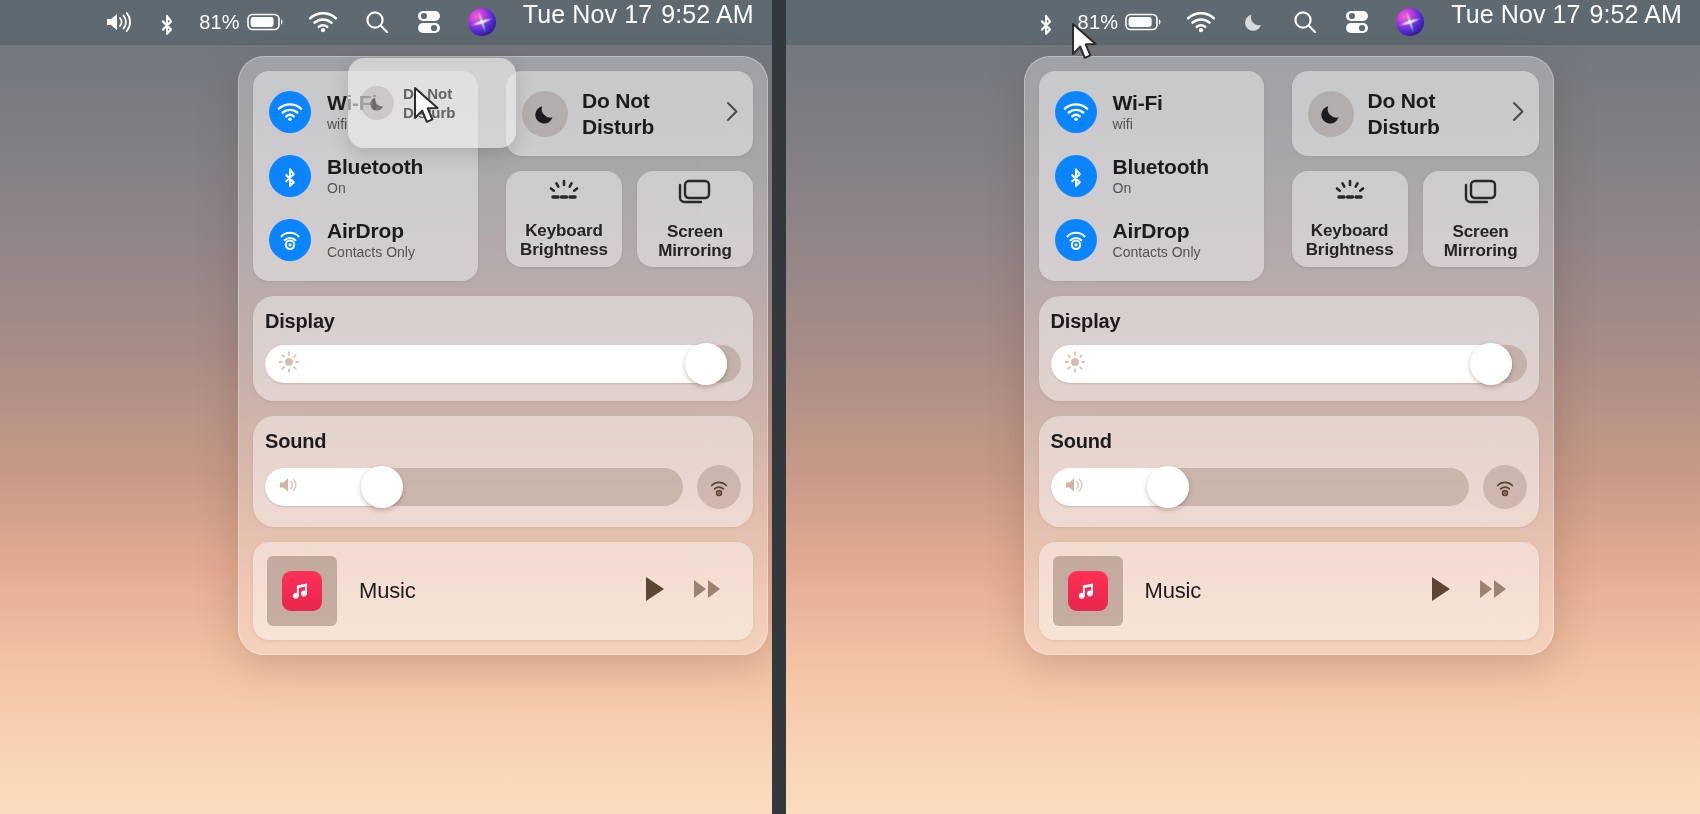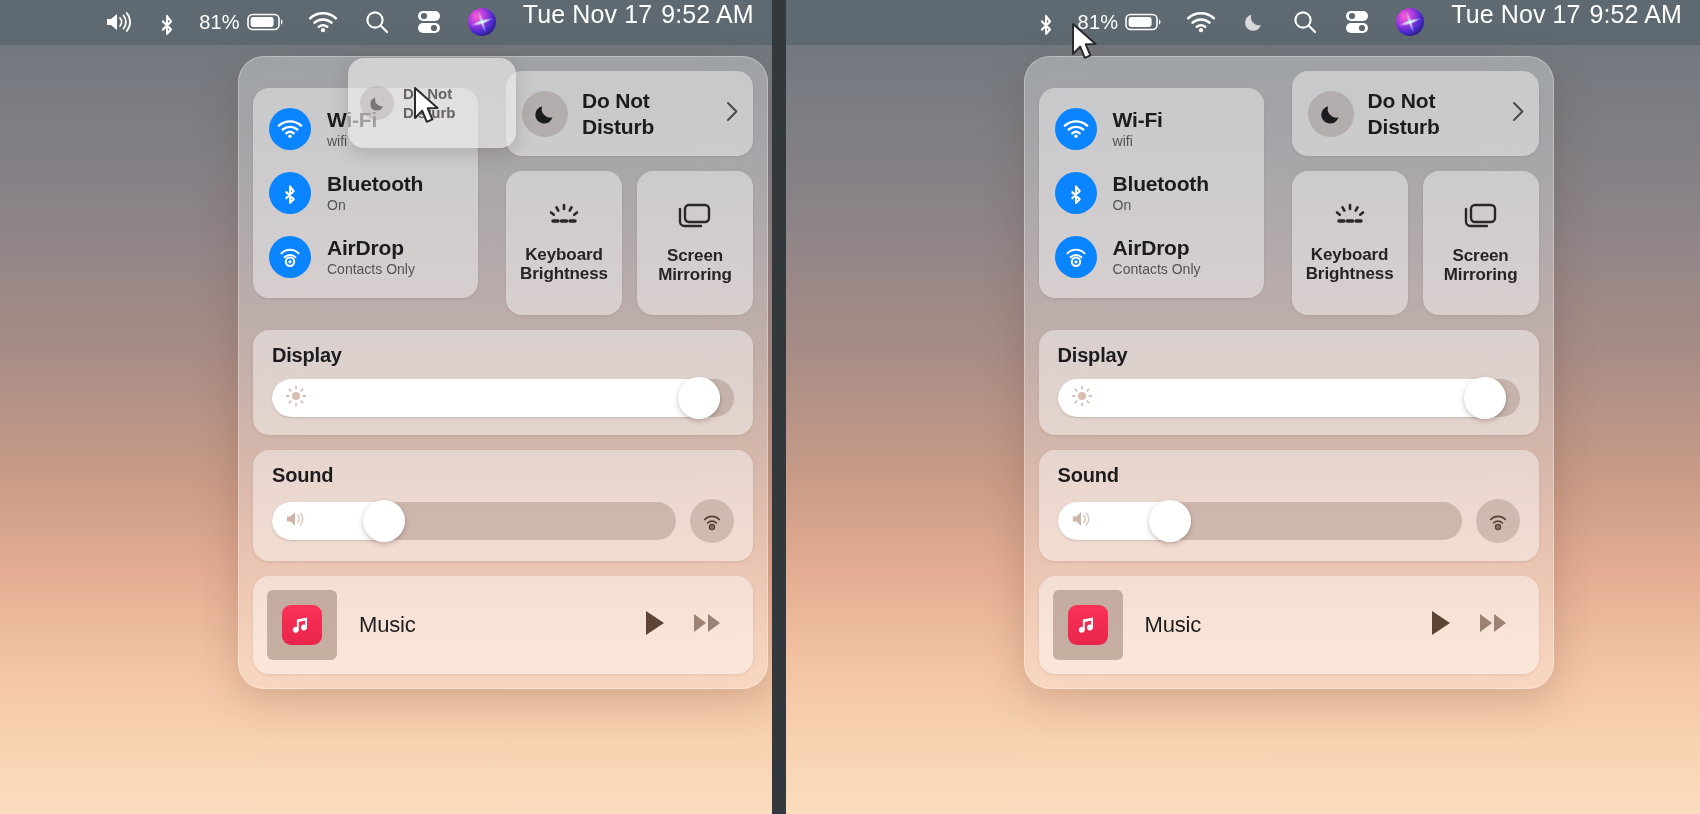--- a/index.html
+++ b/index.html
@@ -88,21 +88,21 @@
     width:530px;
     border-radius:26px;
     background:rgba(255,255,255,.30);
     border:1px solid rgba(255,255,255,.30);
     box-shadow:0 10px 40px rgba(80,50,35,.22);
     padding:14px;
     backdrop-filter:blur(28px);
     -webkit-backdrop-filter:blur(28px);
   }
   .cc-grid { display:flex; flex-direction:column; gap:15px; }
-  .row { display:flex; gap:28px;align-items:center; }
+  .row { display:flex; gap:28px; }
   .tile {
     background:rgba(255,255,255,.42);
     border-radius:16px;
     box-shadow:0 1px 3px rgba(90,60,45,.12);
   }
 
   
   .toggles { width:247px; padding:20px 16px; display:flex; flex-direction:column; gap:22px; }
   .tg { display:flex; align-items:center; gap:16px; }
   .tg .badge {
@@ -123,28 +123,28 @@
   .dnd .moon {
     width:46px;height:46px;border-radius:50%;
     background:rgba(150,140,135,.45);
     display:flex;align-items:center;justify-content:center; flex:0 0 46px;
   }
   .dnd .lbl { font-size:21px; font-weight:700; color:#1c1c1e; line-height:1.22; letter-spacing:-.2px; }
   .dnd .chev { margin-left:auto; color:#4a4a4a; font-size:22px; line-height:1; }
 
   .sq-row { display:flex; gap:15px; }
   .sq {
-    width:116px; height:144px;
+    width:116px; height:96px;
     display:flex; flex-direction:column; align-items:center; justify-content:center; gap:10px;
     text-align:center;
   }
   .sq .cap { font-size:17px; font-weight:600; color:#262422; line-height:1.12; letter-spacing:-.1px; }
 
   
-  .card { padding:14px 19px 18px; }
+  .card { padding:14px 12px 18px;border-radius:21px; }
   .card .hd { font-size:20px; font-weight:700; color:#1c1c1e; margin-bottom:12px; letter-spacing:-.2px; }
   .slider {
     position:relative; height:38px; border-radius:19px;
     background:rgba(160,135,125,.42);
     overflow:visible;
   }
   .slider .fill {
     position:absolute; left:0; top:0; bottom:0;
     background:#fff; border-radius:19px;
     box-shadow:0 1px 2px rgba(80,50,35,.18);

